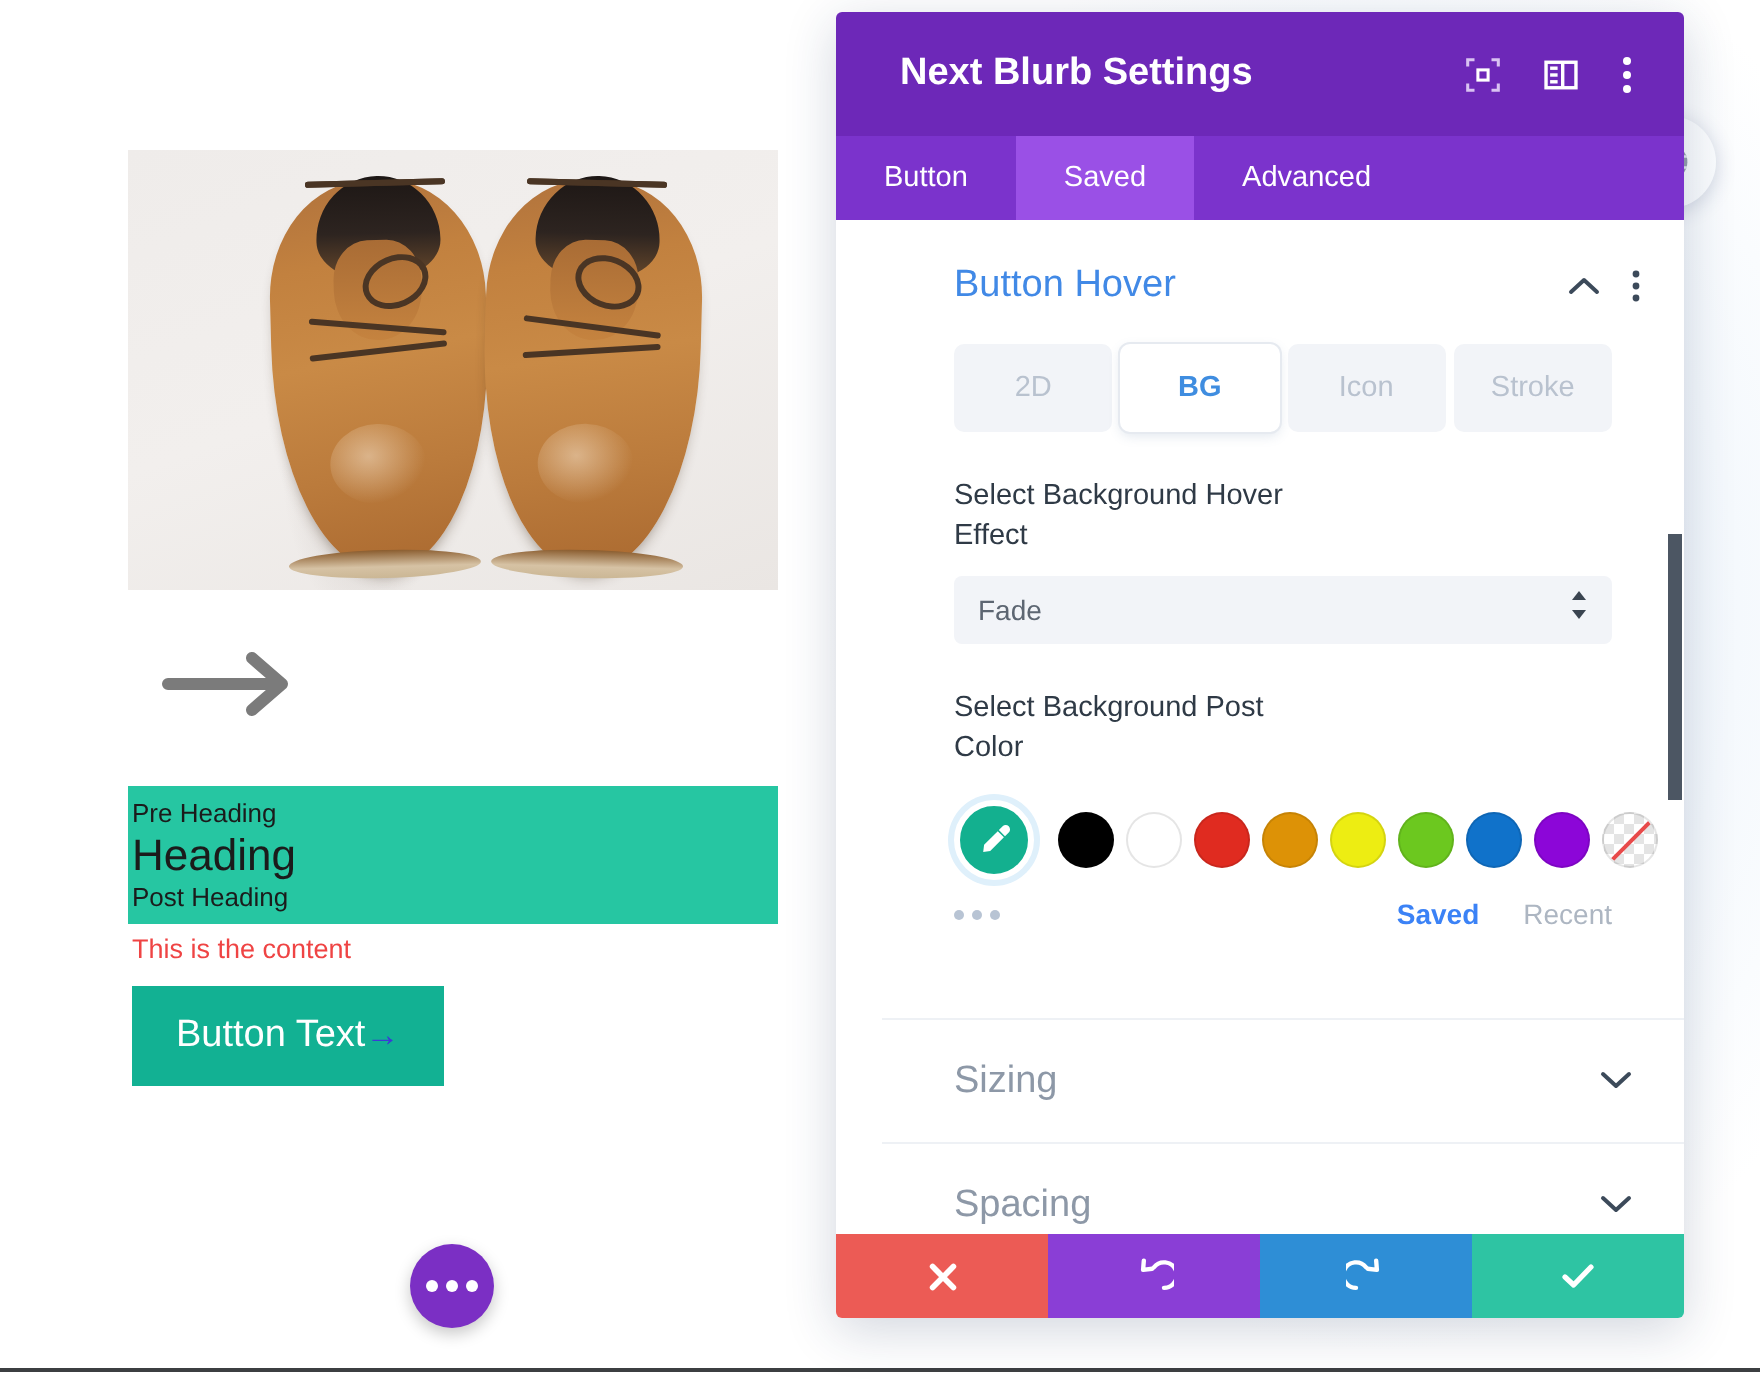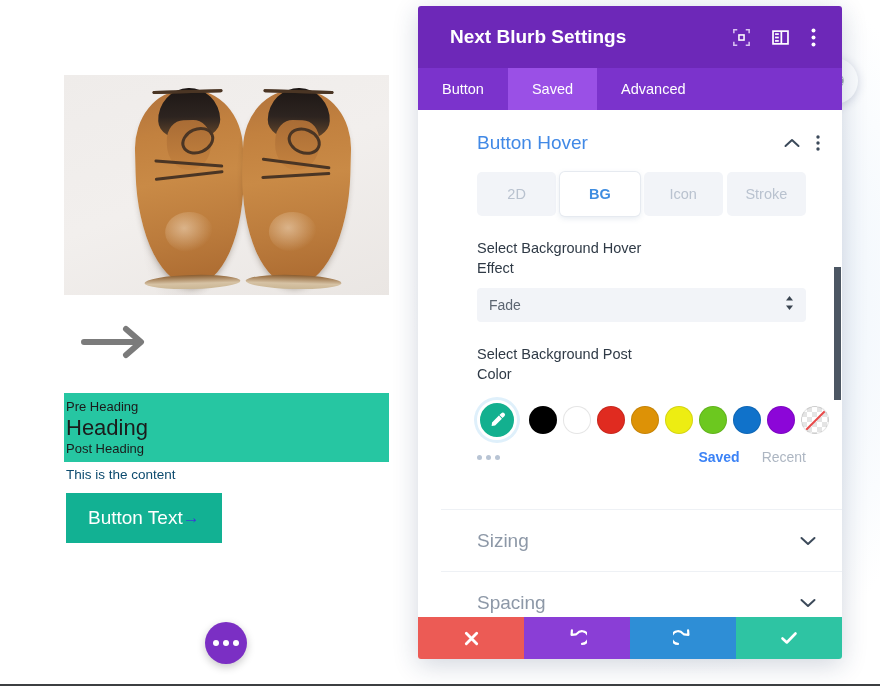--- a/index.html
+++ b/index.html
@@ -77,21 +77,21 @@
 
   #blurb-icon-wrap { width:325px; height:98px; display:flex; align-items:center; }
   #arrow-icon { margin-left:14px; }
 
   #blurb-heading-box {
     width:325px; background:#26c6a2; padding:6px 0 4px 2px;
   }
   .pre-heading   { font-size:13px; color:#1b1b1b; line-height:1.25; }
   .main-heading  { font-size:22px; color:#1b1b1b; line-height:1.18; font-weight:400; }
   .post-heading  { font-size:13px; color:#1b1b1b; line-height:1.3; }
-  #blurb-content { font-size:13.5px; color:#0c4a6e; padding:5px 0 0 2px; }
+  #blurb-content { font-size:13.5px; color:#ef4444; padding:5px 0 0 2px; }
   #blurb-button {
     margin-top:11px; margin-left:2px;
     display:inline-flex; align-items:center; 
     background:#12b193; color:#ffffff;
     font-size:19px; padding:14px 22px 14px 22px; border:0; cursor:pointer;
   }
   #blurb-button .btn-arrow { color:#3b3bd6; font-size:17px; }
 
   #dots-fab {
     position:absolute; left:205px; top:622px;

